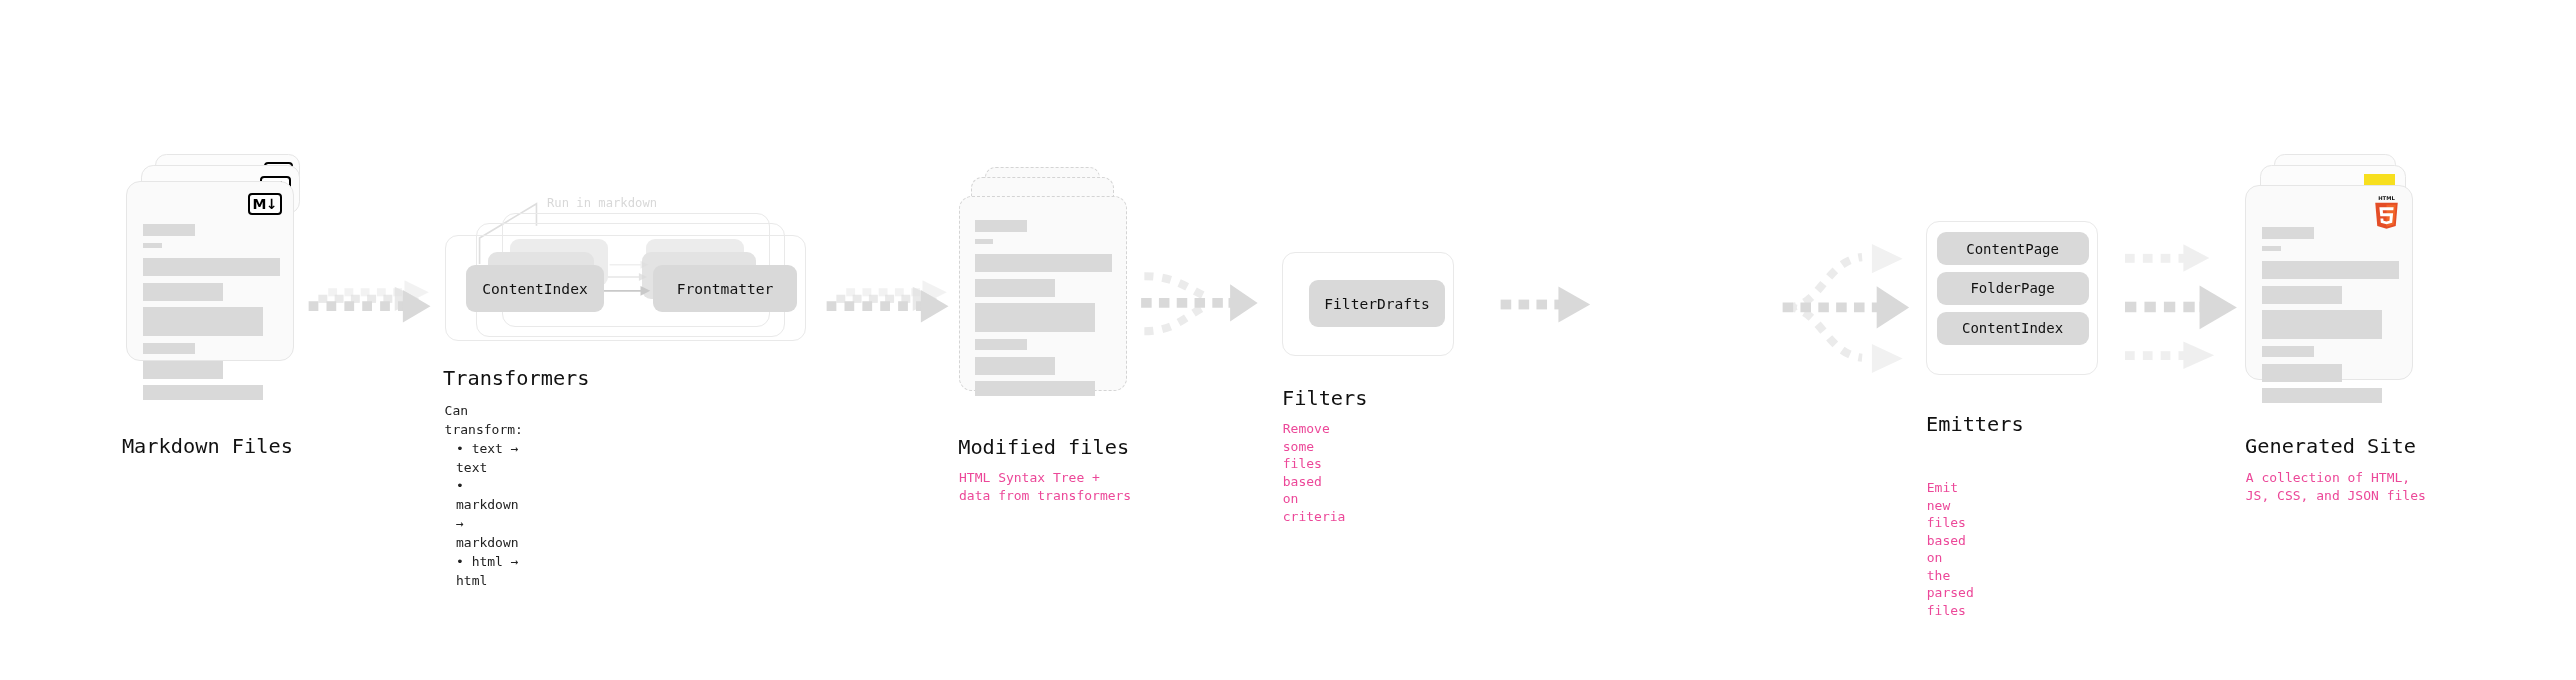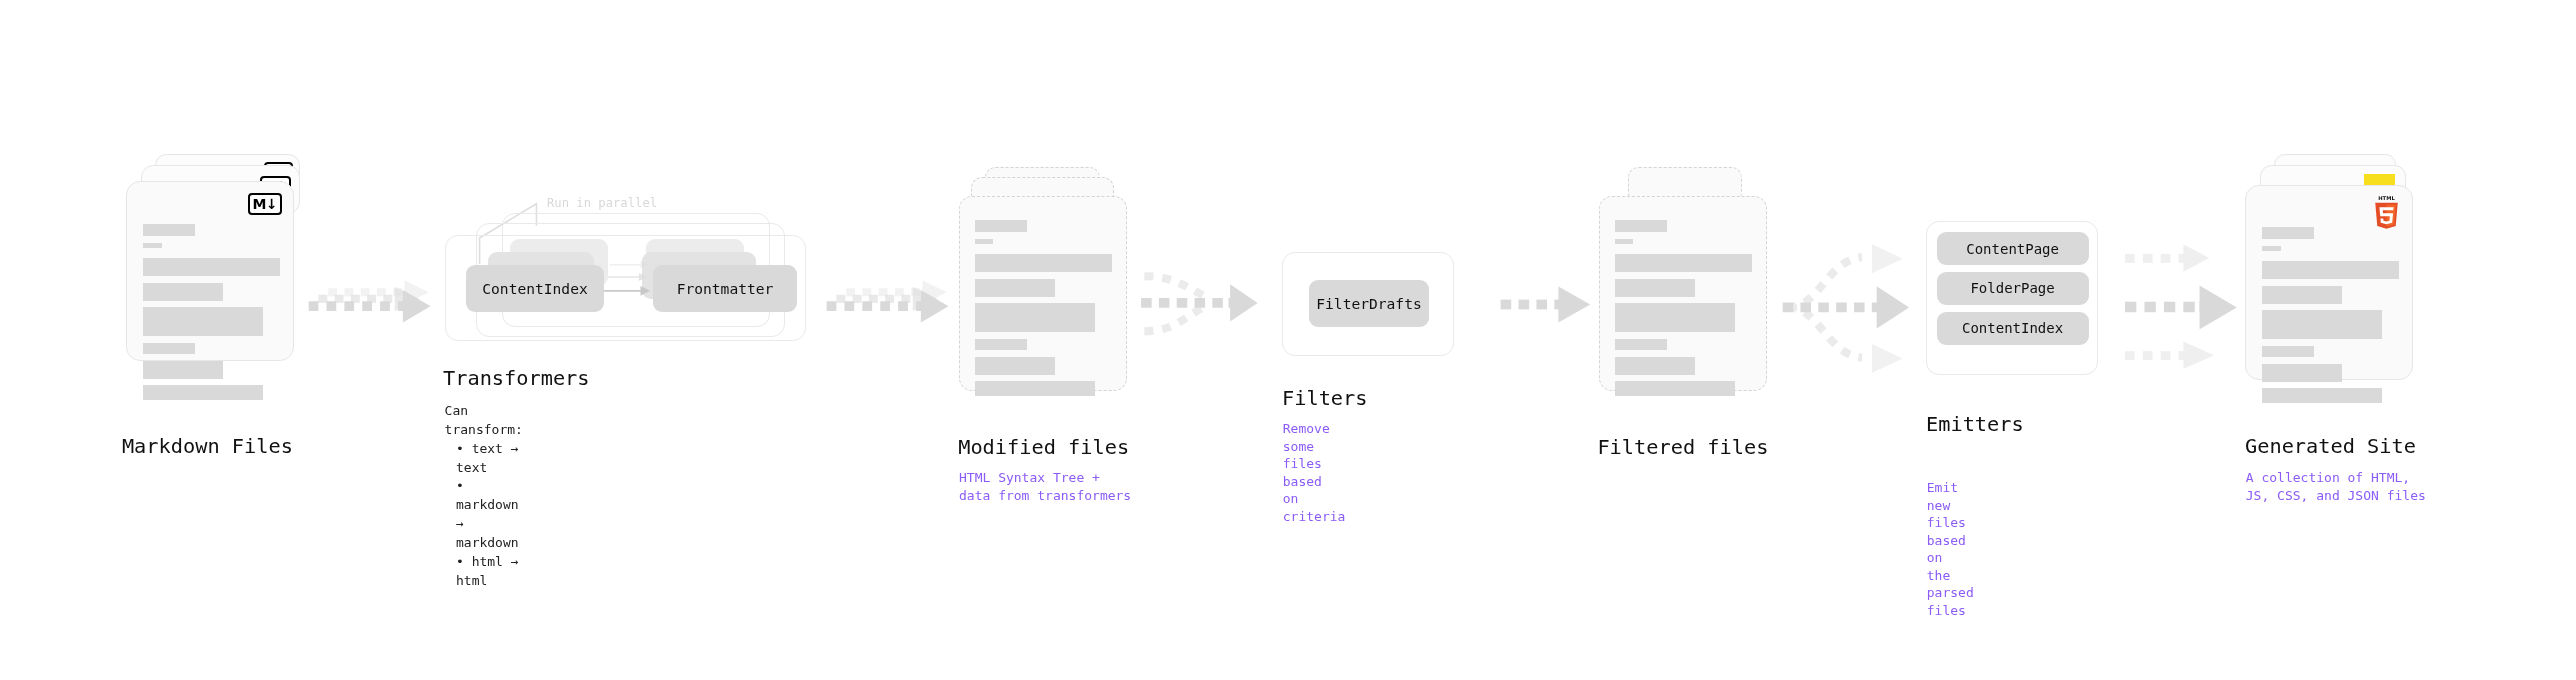--- a/index.html
+++ b/index.html
@@ -59,21 +59,21 @@
     font-family: "DejaVu Sans Mono", "Liberation Mono", monospace;
     font-size: 20.3px;
     color: #111111;
     letter-spacing: 0px;
     white-space: nowrap;
   }
   .subtitle {
     font-family: "DejaVu Sans Mono", "Liberation Mono", monospace;
     font-size: 13px;
     line-height: 1.35;
-    color: #8b5cf6;
+    color: #ec4899;
     white-space: pre-line;
   }
   .sublist {
     font-family: "DejaVu Sans Mono", "Liberation Mono", monospace;
     font-size: 13px;
     line-height: 1.45;
     color: #222222;
   }
   .sublist .li { padding-left: 11.4px; }
 
@@ -183,21 +183,21 @@
         <polygon points="118,22 152,42 118,62" fill="#d9d9d9"></polygon>
       </g>
     </svg>
   </div>
 
   <div class="node" style="left:443px; top:189px;">
 
     <svg class="abs-svg" width="382" height="106" viewBox="0 0 470 130">
       <path d="M 45,92 L 45,60 L 115,18 L 115,45" fill="none" stroke="#dedede" stroke-width="2" stroke-linejoin="miter"></path>
     </svg>
-    <div class="runlabel" style="left:104px; top:6.5px;">Run in parallel</div>
+    <div class="runlabel" style="left:104px; top:6.5px;">Run in markdown</div>
 
     <div class="group-box" style="left:59px; top:24.4px; width:268px; height:114px; border-radius:13px;"></div>
     <div class="group-box" style="left:32.5px; top:34px; width:309px; height:114px; border-radius:13px;"></div>
     <div class="group-box" style="left:1.6px;  top:46px; width:361px; height:106px; border-radius:13px;"></div>
 
     <div class="pill g3" style="left:67px;  top:50px;  width:98px; height:47px;"></div>
     <div class="pill g3" style="left:203px; top:50px;  width:98px; height:47px;"></div>
     <div class="pill g2" style="left:45px;  top:63px;  width:106px; height:47px;"></div>
     <div class="pill g2" style="left:199px; top:63px;  width:114px; height:47px;"></div>
 
@@ -301,58 +301,40 @@
           <rect x="72" y="47" width="13" height="12"></rect>
         <rect x="94" y="47" width="13" height="12"></rect>
           <rect x="114" y="47" width="10" height="12"></rect>
       </g>
       <polygon points="116,30 150,53 116,76" fill="#d9d9d9"></polygon>
     </svg>
   </div>
 
   <div class="node" style="left:1282px; top:252px;">
     <div class="group-box solidbg" style="left:0; top:0; width:172px; height:104px; border-radius:13px;"></div>
-    <div class="pill" style="left:27px; top:28px; width:120px; height:47px;">
+    <div class="pill" style="left:27px; top:28px; width:136px; height:47px;">
         <span>FilterDrafts</span>
       </div>
     <div class="title" style="position:absolute; left:0px; top:134px;">Filters</div>
     <div class="subtitle" style="position:absolute; left:0.8px; top:168px;">Remove some files based
 on criteria</div>
   </div>
 
   <div class="node" style="left:1499px; top:280px;">
     <svg width="114" height="49" viewBox="0 0 140 60">
       <g fill="#d9d9d9">
         <rect x="2" y="24" width="13" height="12"></rect>
           <rect x="24" y="24" width="13" height="12"></rect>
         <rect x="46" y="24" width="13" height="12"></rect>
           <rect x="68" y="24" width="13" height="12"></rect>
       </g>
       <polygon points="73,8 112,30 73,52" fill="#d9d9d9"></polygon>
     </svg>
   </div>
 
-  <div class="node" style="left:1599px; top:167px;">
-    <div class="card-stack" style="width:179px;height:244px;">
-      <div class="card dashed" style="left:29px; top:0px;  width:114px; height:36px; border-radius:10.6px;"></div>
-      <div class="card dashed" style="left:0px;  top:29px; width:168px; height:195px; border-radius:13px;">
-        <div class="card-body" style="left:14.6px; top:23px; right:13px;">
-          <div class="bar" style="width:52px;  height:12.2px;"></div>
-          <div class="bar" style="width:18.7px;  height:4.9px; margin-bottom:9.8px;"></div>
-          <div class="bar" style="width:137px; height:18px; margin-bottom:6.5px;"></div>
-          <div class="bar" style="width:80px;  height:18px; margin-bottom:6.5px;"></div>
-          <div class="bar" style="width:120px; height:29px; margin-bottom:6.5px;"></div>
-          <div class="bar" style="width:52px;  height:11.4px; margin-bottom:6.5px;"></div>
-          <div class="bar" style="width:80px;  height:18px; margin-bottom:6.5px;"></div>
-          <div class="bar" style="width:120px; height:14.6px; margin-bottom:0px;"></div>
-        </div>
-      </div>
-    </div>
-    <div class="title" style="position:absolute; left:-1.6px; top:268px;">Filtered files</div>
-  </div>
 
   <div class="node" style="left:1781px; top:236px;">
     <svg width="146" height="146" viewBox="0 0 180 180">
       <path d="M 8,88 C 48,88 56,30 100,26" fill="none" stroke="#ebebeb" stroke-width="10" stroke-dasharray="11 11"></path>
       <path d="M 8,88 C 48,88 56,146 100,150" fill="none" stroke="#ebebeb" stroke-width="10" stroke-dasharray="11 11"></path>
       <polygon points="112,10 150,28 112,46" fill="#f1f1f1"></polygon>
       <polygon points="112,133 150,151 112,169" fill="#f1f1f1"></polygon>
       <g fill="#d9d9d9">
         <rect x="2" y="82" width="13" height="12"></rect>
           <rect x="24" y="82" width="13" height="12"></rect>

